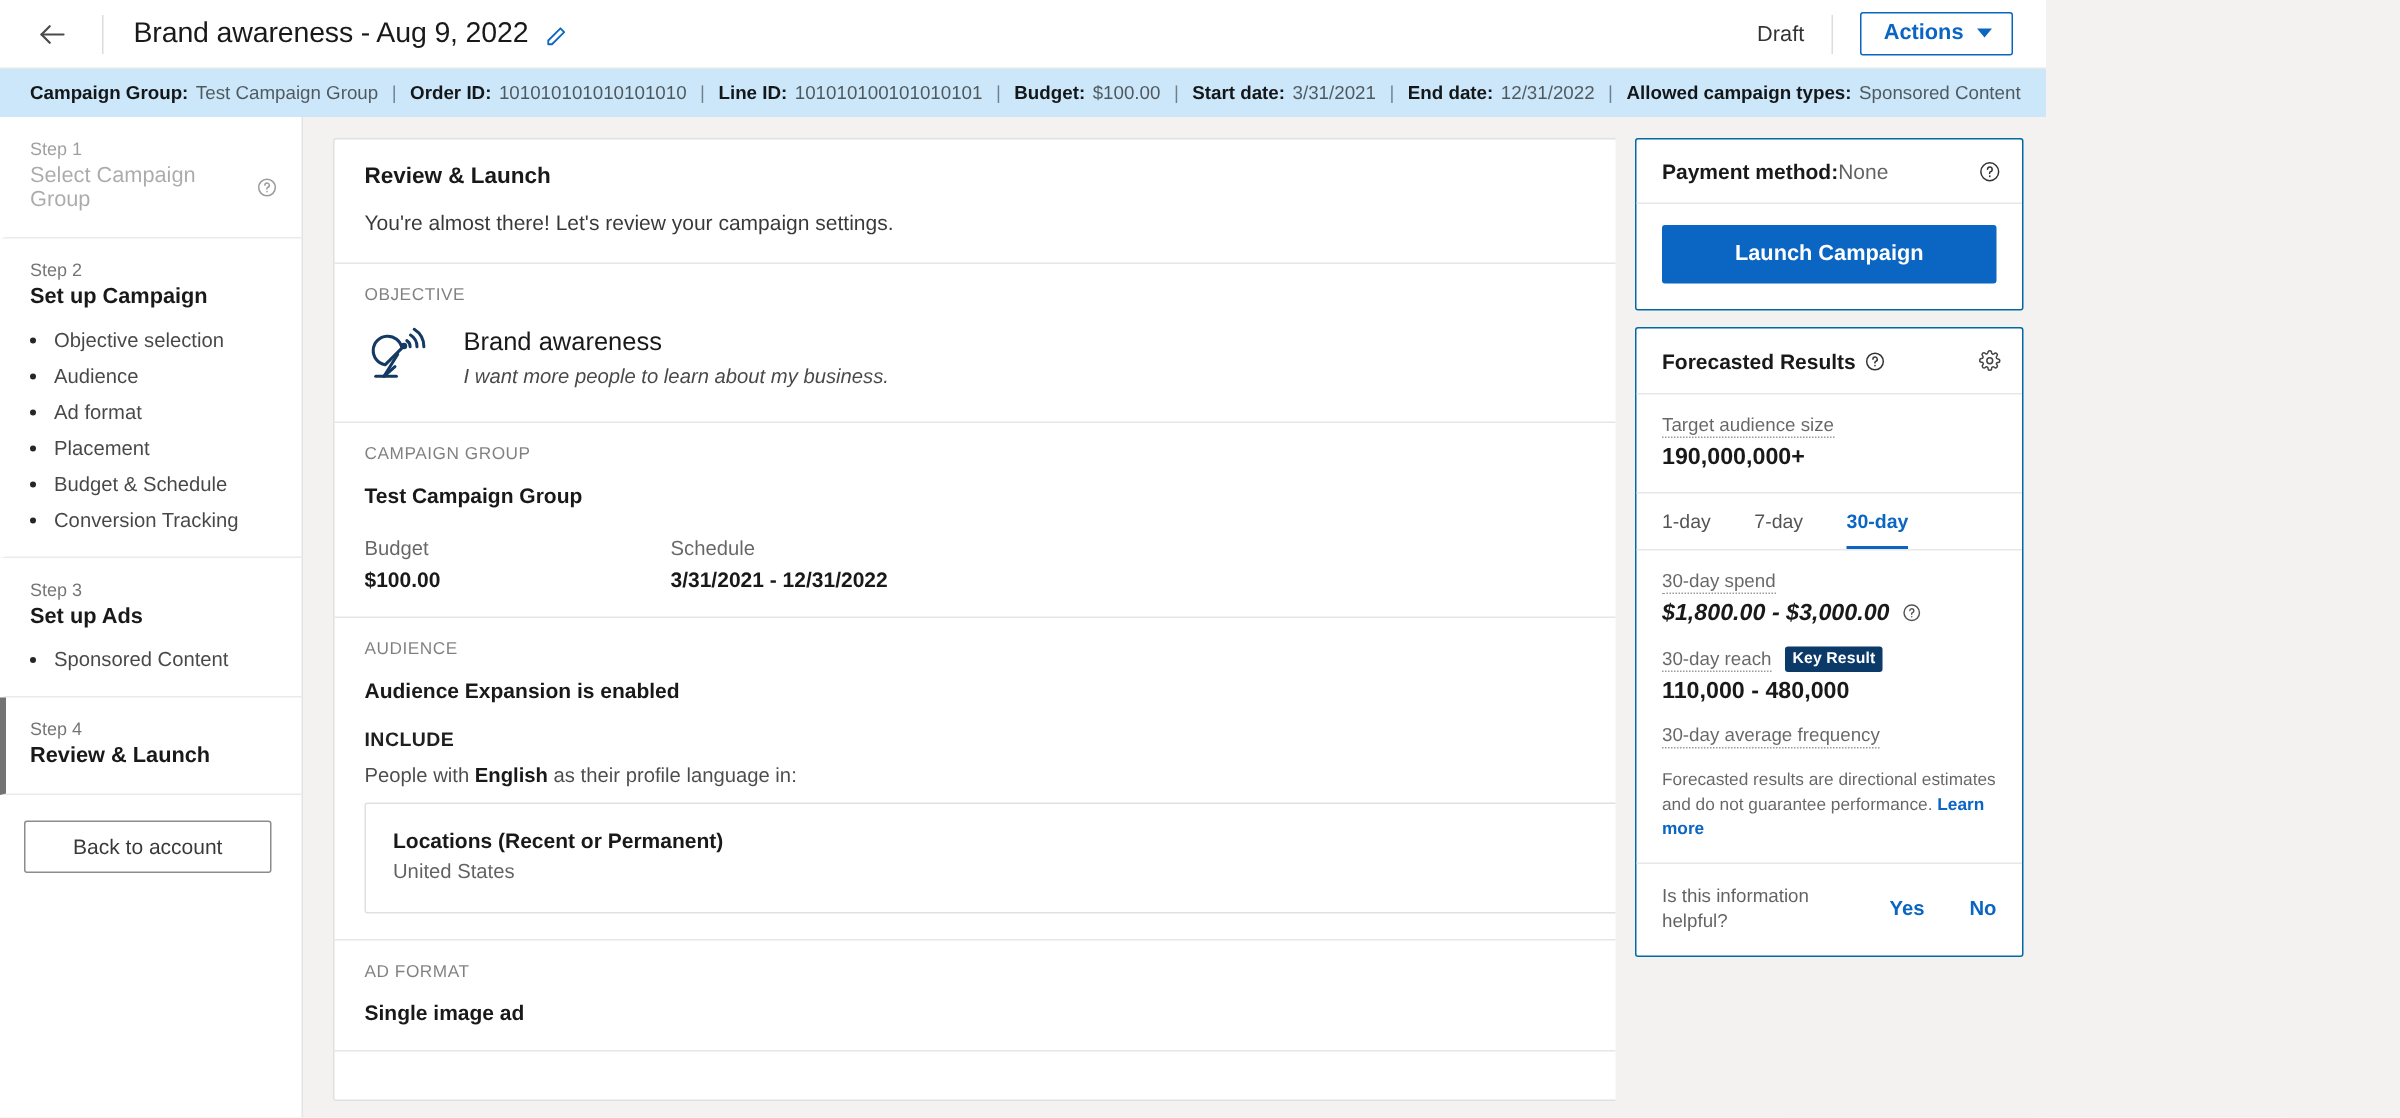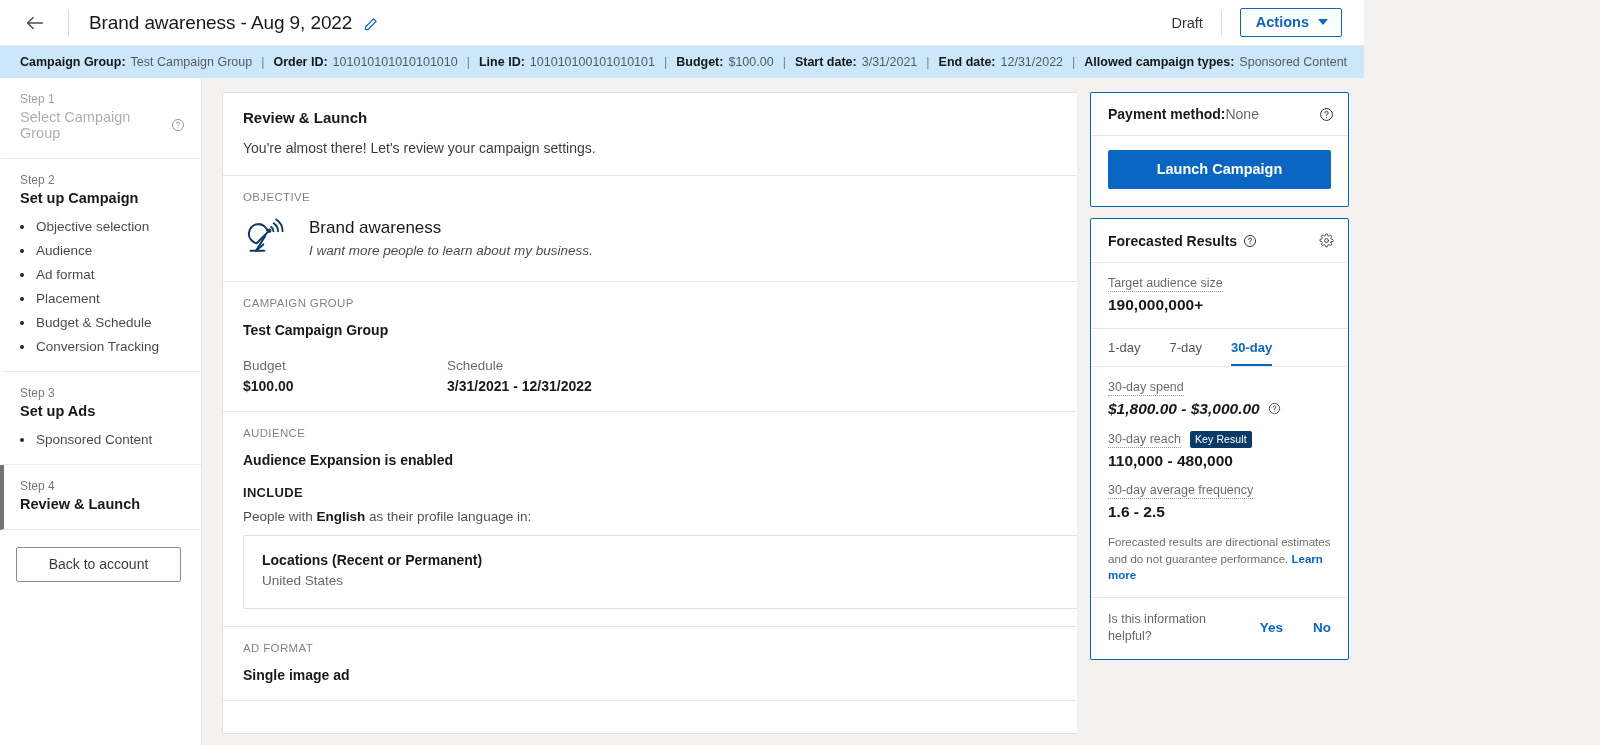--- a/index.html
+++ b/index.html
@@ -147,21 +147,21 @@
     font-size: 13px; color: rgba(0,0,0,0.68); padding: 11px 0 9px 0; margin-right: 29px;
     cursor: pointer; border-bottom: 2px solid transparent;
   }
   .tab:last-child { margin-right: 0; }
   .tab.active { color: #0a66c2; font-weight: 700; border-bottom: 2px solid #0a66c2; }
   .metrics { padding: 13px 17px 13px 17px; border-bottom: 1px solid #e8e8e8; }
   .metric { margin-bottom: 13px; }
   .metric:last-child { margin-bottom: 0; }
   .m-row { display: flex; align-items: center; }
   .badge {
-    background: #0b3a69; color: #fff; font-size: 10.5px; font-weight: 400;
+    background: #0b3a69; color: #fff; font-size: 10.5px; font-weight: 700;
     padding: 2px 5px 3px 5px; border-radius: 2px; margin-left: 9px; letter-spacing: 0.1px;
   }
   .qmark { margin-left: 8px; display: inline-flex; cursor: pointer; position: relative; top: 1px; }
   .disclaimer { font-size: 11.5px; color: rgba(0,0,0,0.6); line-height: 1.45; margin-top: 13px; }
   .helpful {
     display: flex; align-items: center; padding: 13px 17px 14px 17px;
   }
   .helpful .q { font-size: 12.5px; color: rgba(0,0,0,0.62); width: 110px; line-height: 1.35; }
   .helpful .yn { margin-left: auto; display: flex; align-items: center; }
   .helpful .yn span { color: #0a66c2; font-size: 13.5px; font-weight: 700; cursor: pointer; margin-left: 30px; }
@@ -429,23 +429,20 @@
                 <span class="badge">Key Result</span>
               </div>
               <div class="m-row">
                 <span class="metric-value">110,000 - 480,000</span>
               </div>
             </div>
             <div class="metric">
               <div class="m-row">
                 <span class="metric-label dotted">30-day average frequency</span>
               </div>
-              <div class="m-row">
-                <span class="metric-value">1.6 - 2.5</span>
-              </div>
             </div>
             <div class="disclaimer"><span>Forecasted results are directional estimates and do not guarantee performance. </span><span class="lnk">Learn more</span></div>
           </div>
 
         <div class="helpful">
           <div class="q">Is this information helpful?</div>
           <div class="yn">
             <span>Yes</span>
             <span>No</span>
           </div>

